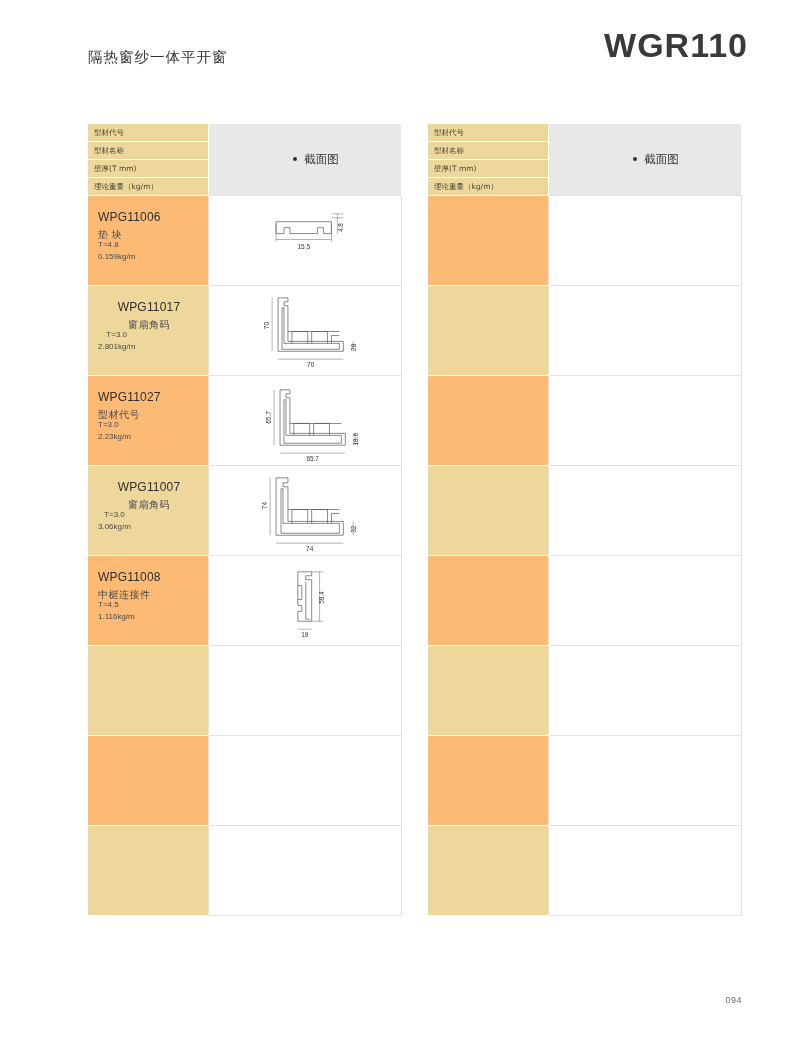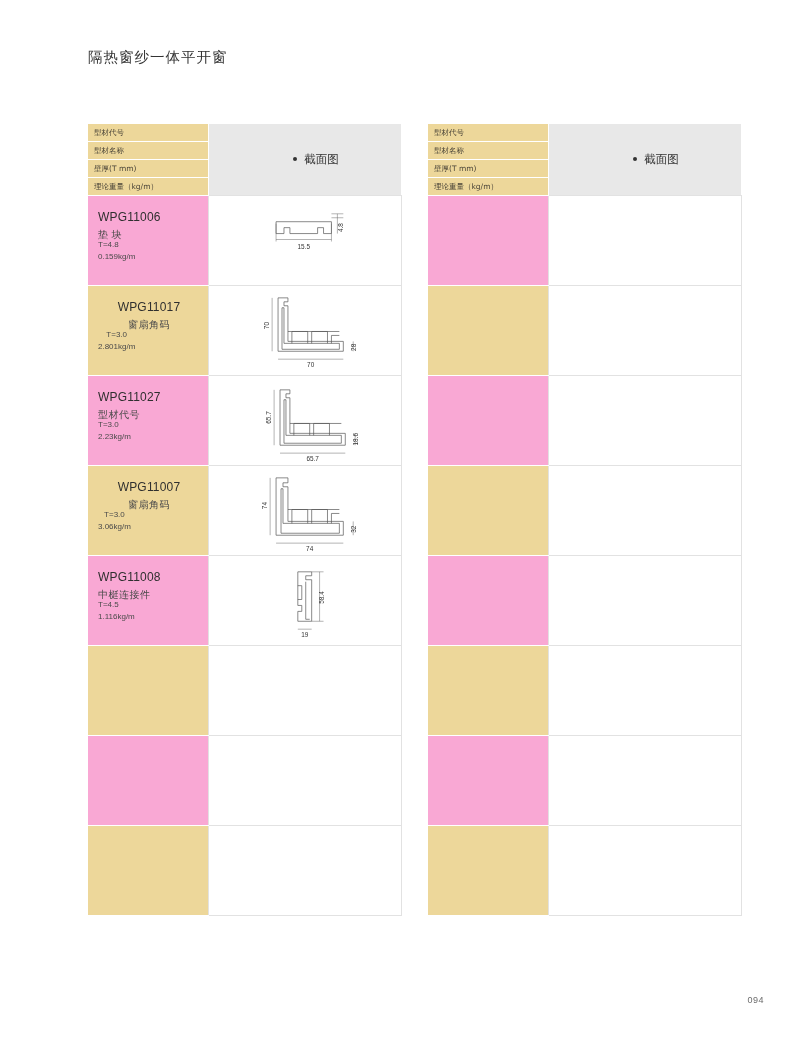--- a/index.html
+++ b/index.html
@@ -109,21 +109,21 @@
   
   .cell-info {
     width: 114px;
     height: 90px;
     border-bottom: 1px solid #ffffff;
     position: relative;
     padding: 14px 8px 8px 10px !important;
     box-sizing: border-box;
   }
   .cell-info.gold { background: #edd79a; text-align: center; }
-  .cell-info.grey { background: #f9a8d4; }
+  .cell-info.grey { background: #fdba74; }
   .code {
     font-size: 12px;
     color: #2f2f2f;
     letter-spacing: .2px;
     font-family: "Liberation Sans", sans-serif;
   }
   .cname {
     font-size: 10px;
     color: #4a4a4a;
     margin-top: 4px;
@@ -158,35 +158,36 @@
 
   .dimtxt {
     font-size: 6.5px;
     fill: #333;
     font-family: "Liberation Sans", sans-serif;
   }
 
   
   .page-no {
     position: absolute;
-    right: 36px;
+    right: 58px;
     bottom: 38px;
     font-size: 9px;
     color: #6b6b6b;
     letter-spacing: .5px;
     font-family: "Liberation Sans", sans-serif;
   }
 </style>
 </head>
 <body>
 
 <div class="page">
 
   <div class="header">
     <div class="header-title">隔热窗纱一体平开窗</div>
+    <div class="header-code">WGR110</div>
   </div>
 
   <div class="col col-left">
     <table class="tbl">
       <tbody>
           <tr class="hdr-first">
         <td class="hdr-label">型材代号</td>
         <td class="hdr-media" rowspan="4">
           <span class="dot"></span><span>截面图</span>
         </td>

